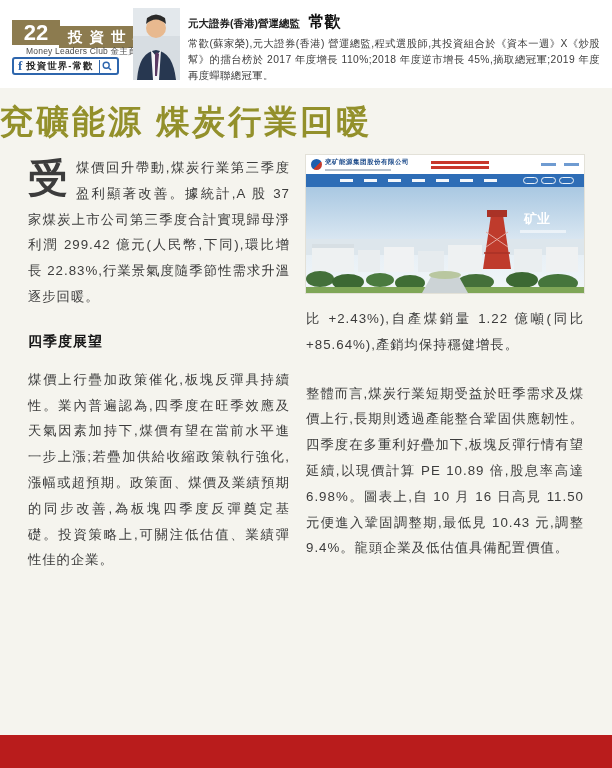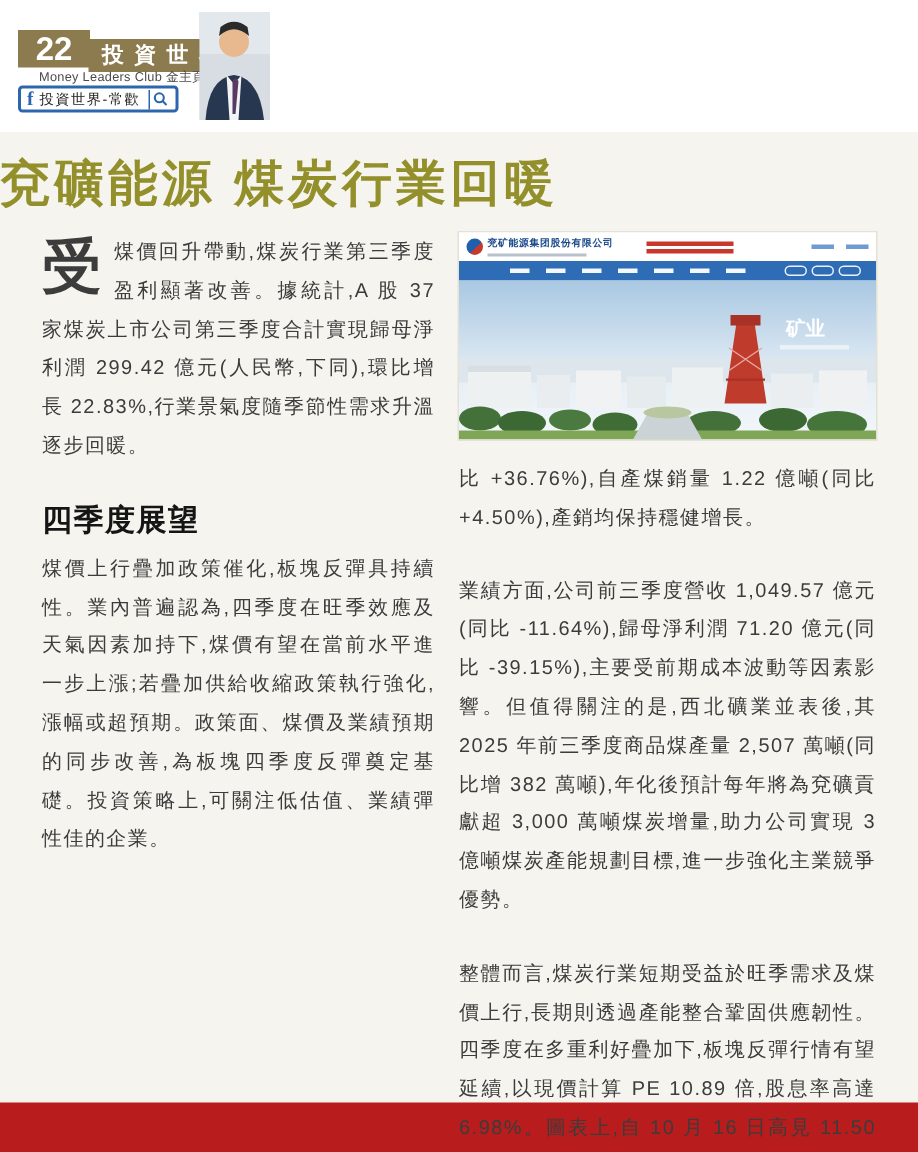--- a/index.html
+++ b/index.html
@@ -10,39 +10,39 @@
   
   .hdr { position:absolute; top:0; left:0; width:612px; height:88px; background:#ffffff; }
   .pagenum-box { position:absolute; left:12px; top:20px; width:48px; height:25px; background:#8c7b4f;
                  color:#fff; font-size:22px; font-weight:bold; text-align:center; line-height:25px; }
   .section-box { position:absolute; left:59px; top:26px; width:104px; height:22px; background:#8c7b4f;
                  color:#fff; font-size:14.5px; font-weight:bold; letter-spacing:7px; text-align:center; line-height:22px; }
   .club-line { position:absolute; left:26px; top:46px; width:140px; font-size:8.5px; color:#4a4a4a; letter-spacing:.2px; }
   .fb-badge { position:absolute; left:12px; top:57px; height:18px; display:inline-flex; align-items:center;
               border:2px solid #2e66ad; border-radius:3px; background:#fff; padding:0 2px 0 3px; }
   .fb-f { color:#2e66ad; font-weight:bold; font-size:13px; font-family:"Liberation Serif", serif; margin:0 4px 0 1px; }
-  .fb-label { font-size:9.5px; color:#222; letter-spacing:1px; margin-right:5px; white-space:nowrap; }
+  .fb-label { font-size:9.5px; color:#222; letter-spacing:1px; margin-right:5px; white-space:nowrap;font-weight:bold; }
   .fb-mag { display:inline-flex; align-items:center; justify-content:center; width:16px; height:13px;
             border-left:1.5px solid #2e66ad; }
   .headshot { position:absolute; left:133px; top:8px; width:47px; height:72px; overflow:hidden; background:#cfd8de; }
   .bio { position:absolute; left:188px; top:12px; width:412px; }
   .bio-titleline { margin-bottom:3px; }
   .bio-role { font-size:10.5px; font-weight:bold; color:#222; }
   .bio-name { font-size:16px; font-weight:bold; color:#111; margin-left:4px; }
   .bio-text { font-size:10.3px; line-height:16px; color:#3d3d3d; text-align:justify; letter-spacing:.4px; }
 
   
   .band { position:absolute; top:88px; left:0; width:612px; height:647px; background:#f5f4ee; }
   .title { margin-top:12px; font-size:33px; font-weight:800; color:#93902b; letter-spacing:3px; }
   .cols { display:flex; gap:16px; padding:0 28px; margin-top:10px; }
   .col-left  { width:266px; }
   .col-right { width:278px; }
   .para { font-size:13.3px; line-height:25.8px; letter-spacing:1px; color:#3c3c3c; text-align:justify; margin-bottom:23px; }
   .dropcap { float:left; font-size:40px; line-height:42px; font-weight:600; color:#3c3c3c; padding:2px 7px 0 0; }
-  .subhead { font-size:20px; font-weight:bold; color:#151515; margin:2px 0 6px 0; letter-spacing:1px; }
+  .subhead { font-size:14px; font-weight:bold; color:#151515; margin:2px 0 16px 0; letter-spacing:1px; }
 
   
   .site-shot { width:278px; height:138px; margin-bottom:13px; background:#fff; box-shadow:0 0 0 1px #e3e1d8;text-align:center; }
   .ss-top { height:19px; background:#fff; display:flex; align-items:center; padding:0 5px; }
   .ss-logo { width:11px; height:11px; border-radius:50%; background:linear-gradient(135deg,#1f5fae 55%,#c43a2c 56%); margin-right:3px; flex:0 0 auto; }
   .ss-namewrap { display:flex; flex-direction:column; }
   .ss-name { font-size:6.5px; font-weight:bold; color:#1b4a8a; letter-spacing:.5px; white-space:nowrap; }
   .ss-name-en { width:66px; height:2px; background:#b9c2cc; margin-top:1.5px; }
   .ss-slogan { margin-left:22px; display:flex; flex-direction:column; gap:2px; }
   .ss-slogan div { width:58px; height:3px; background:#c8372b; }
@@ -82,20 +82,27 @@
         <rect width="47" height="72" fill="#d7dde2"></rect>
         <rect width="47" height="28" fill="#e3e8ec"></rect>
         <circle cx="23" cy="20" r="10" fill="#e8b98f"></circle>
         <path d="M13 16 q10 -9 20 0 l-1 -6 q-9 -7 -18 0 z" fill="#2a2a2a"></path>
         <path d="M4 72 q2 -28 19 -30 q17 2 20 30 z" fill="#273750"></path>
         <path d="M18 42 l5 6 l5 -6 l-2 30 l-6 0 z" fill="#f3f4f6"></path>
         <path d="M22 46 l2 -2 l2 2 l-2 22 l-2 0 z" fill="#5a3a63"></path>
       </svg>
     </div>
 
+    <div class="bio">
+      <div class="bio-titleline">
+        <span class="bio-role">元大證券(香港)營運總監</span>
+        <span class="bio-name">常歡</span>
+      </div>
+      <p class="bio-text">常歡(蘇家榮),元大證券(香港) 營運總監,程式選股師,其投資組合於《資本一週》X《炒股幫》的擂台榜於 2017 年度增長 110%;2018 年度逆市增長 45%,摘取總冠軍;2019 年度再度蟬聯總冠軍。</p>
+    </div>
   </div>
 
   <div class="band">
     <h1 class="title">兗礦能源 煤炭行業回暖</h1>
 
     <div class="cols">
 
       <div class="col-left">
         <p class="para"><span class="dropcap">受</span><span>煤價回升帶動,煤炭行業第三季度盈利顯著改善。據統計,A 股 37 家煤炭上市公司第三季度合計實現歸母淨利潤 299.42 億元(人民幣,下同),環比增長 22.83%,行業景氣度隨季節性需求升溫逐步回暖。</span></p>
         <h2 class="subhead">四季度展望</h2>
@@ -171,21 +178,20 @@
 
             <rect y="100" width="278" height="6" fill="#7fa657"></rect>
             <polygon points="126,88 152,88 162,106 116,106" fill="#ccd3d6"></polygon>
             <ellipse cx="139" cy="88" rx="16" ry="4" fill="#b9c7a0"></ellipse>
 
             <text x="218" y="36" fill="#ffffff" font-size="13" font-weight="bold" font-family="Liberation Sans, sans-serif">矿业</text>
             <rect x="214" y="43" width="46" height="3" fill="#ffffff" opacity="0.55"></rect>
           </svg>
         </figure>
 
-        <p class="para">比 +36.76%),自產煤銷量 1.22 億噸(同比 +4.50%),產銷均保持穩健增長。</p>
-        <p class="para">業績方面,公司前三季度營收 1,049.57 億元(同比 -11.64%),歸母淨利潤 71.20 億元(同比 -39.15%),主要受前期成本波動等因素影響。但值得關注的是,西北礦業並表後,其 2025 年前三季度商品煤產量 2,507 萬噸(同比增 382 萬噸),年化後預計每年將為兗礦貢獻超 3,000 萬噸煤炭增量,助力公司實現 3 億噸煤炭產能規劃目標,進一步強化主業競爭優勢。</p>
+        <p class="para">比 +2.43%),自產煤銷量 1.22 億噸(同比 +85.64%),產銷均保持穩健增長。</p>
         <p class="para">整體而言,煤炭行業短期受益於旺季需求及煤價上行,長期則透過產能整合鞏固供應韌性。四季度在多重利好疊加下,板塊反彈行情有望延續,以現價計算 PE 10.89 倍,股息率高達 6.98%。圖表上,自 10 月 16 日高見 11.50 元便進入鞏固調整期,最低見 10.43 元,調整 9.4%。龍頭企業及低估值具備配置價值。</p>
 
       </div>
     </div>
   </div>
 
 </div>
 
 </body></html>

